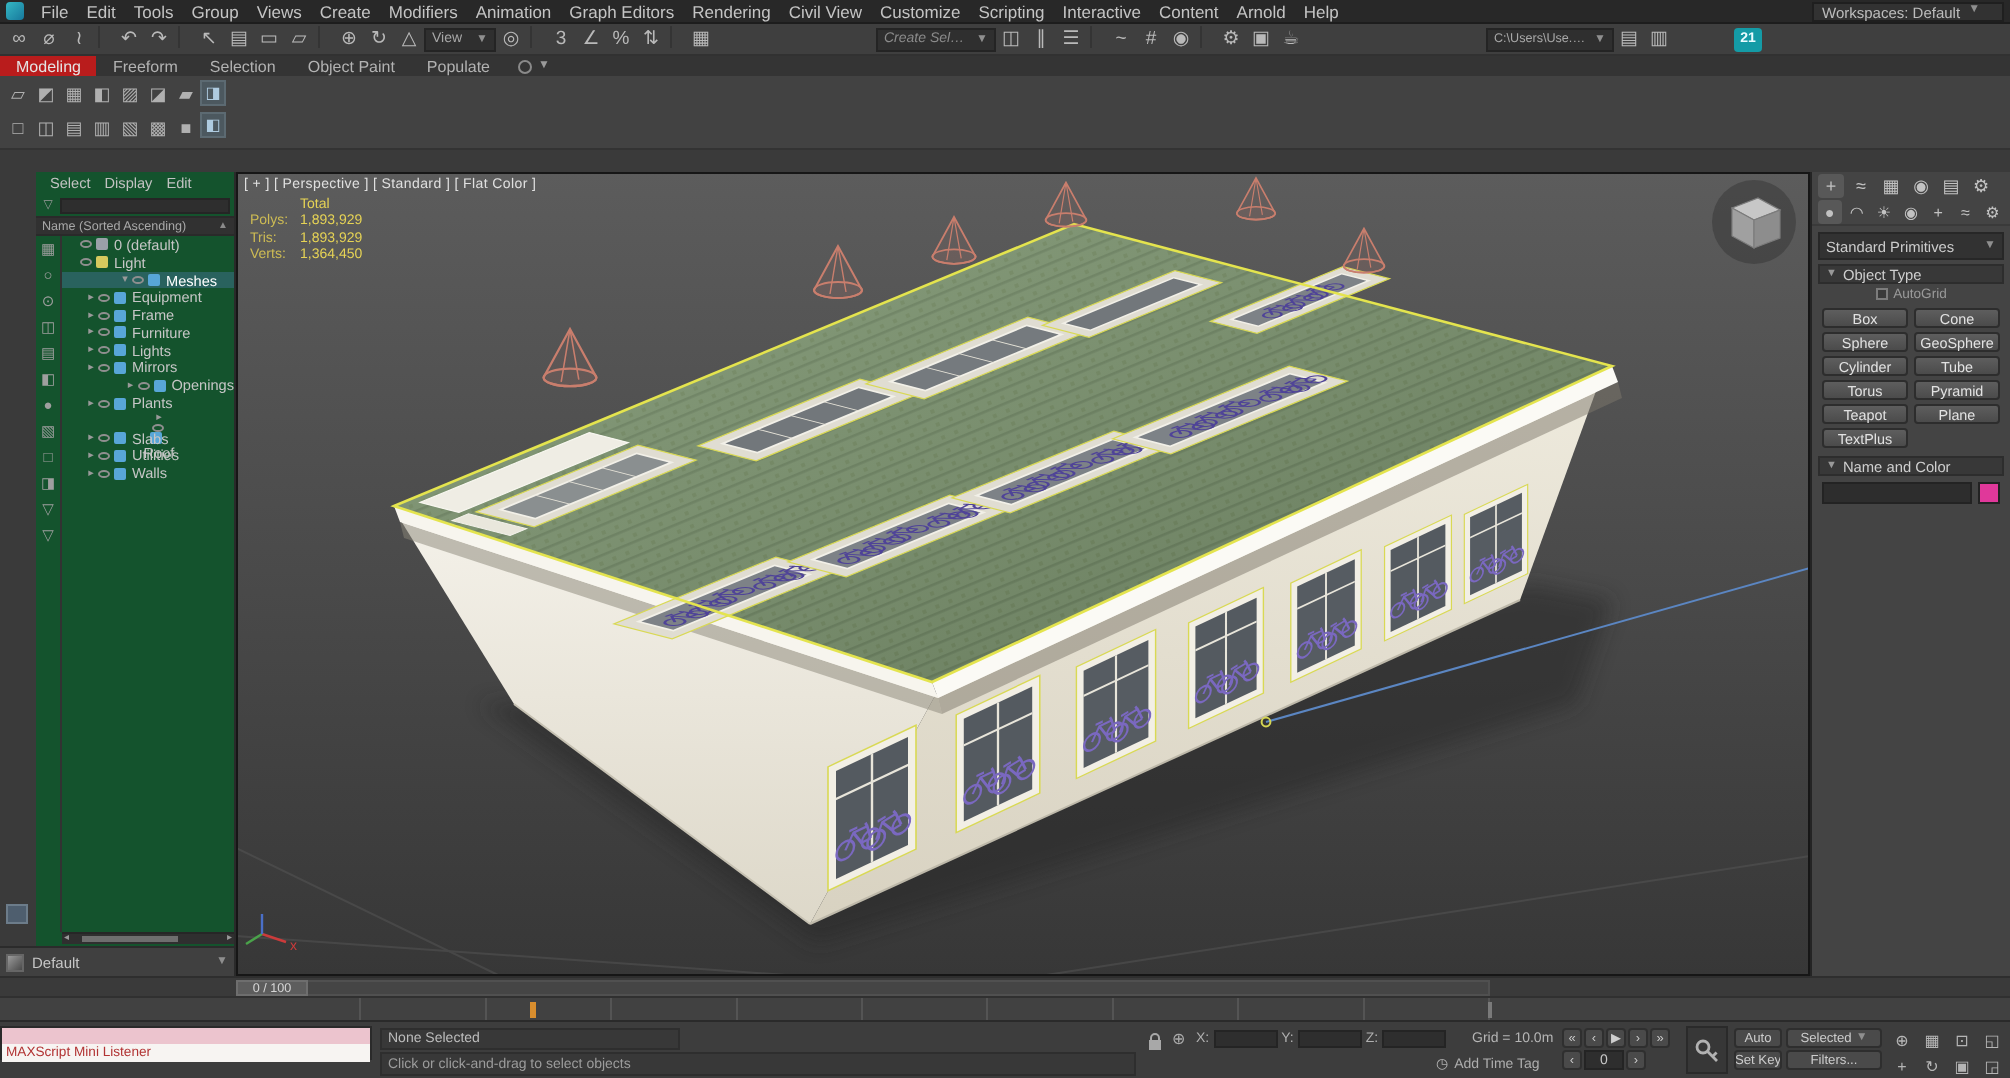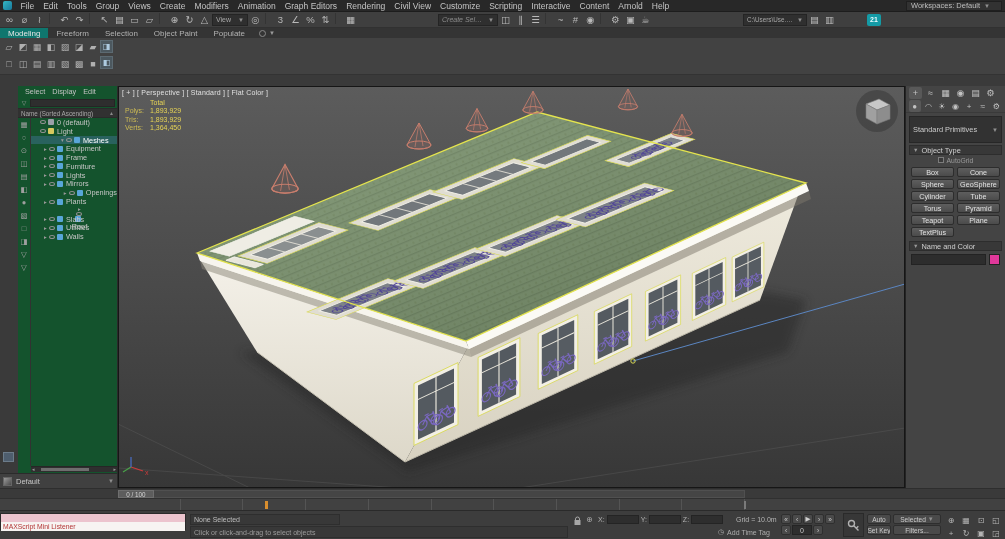--- a/index.html
+++ b/index.html
@@ -8,42 +8,42 @@
        font-family:"Liberation Sans","DejaVu Sans",sans-serif;color:#c8c8c8;-webkit-font-smoothing:antialiased;}
   .app *{box-sizing:border-box;}
 
   
   .menubar{position:absolute;left:0;top:0;right:0;height:12px;background:#282828;border-bottom:1px solid #1d1d1d;
            display:flex;align-items:center;font-size:8.5px;color:#c4c4c4;}
   .logo{width:9px;height:9px;margin:0 4px 0 3px;border-radius:2px;background:linear-gradient(135deg,#35b8c4,#17789c);}
   .mitem{padding:0 4.5px;white-space:nowrap;}
   .mbar-right{margin-left:auto;display:flex;align-items:center;gap:4px;padding-right:3px;}
   .signin{display:flex;align-items:center;gap:3px;color:#cfcfcf;margin-top:24px;}
-  .workspaces{height:10px;background:#323232;border:1px solid #1f1f1f;display:flex;align-items:center;
+  .workspaces{height:10px;background:#323232;border:1px solid #1f1f1f;display:flex;
               gap:4px;padding:0 4px;font-size:7.5px;color:#bdbdbd;min-width:96px;}
   .caret{font-size:6px;color:#8f8f8f;}
 
   
   .toolbar{position:absolute;left:0;top:12px;right:0;height:16px;background:#3f3f3f;border-bottom:1px solid #313131;
            display:flex;align-items:center;padding-left:2px;}
   .ticon{width:15px;text-align:center;font-size:9.5px;color:#b9b9b9;line-height:14px;cursor:default;}
   .ticon.sep{width:6px;height:11px;border-left:1px solid #343434;margin:0 2px;}
   .combo{height:12px;background:#2f2f2f;border:1px solid #242424;font-size:7px;color:#a8a8a8;
          display:flex;align-items:center;justify-content:space-between;padding:0 3px;gap:3px;white-space:nowrap;overflow:hidden;}
   .combo .val{overflow:hidden;text-overflow:ellipsis;white-space:nowrap;}
   .combo.refcoord{width:36px;}
   .combo.selset{width:60px;margin-left:80px;color:#8b8b8b;font-style:italic;}
   .combo.path{width:64px;margin-left:90px;font-size:6.3px;}
   .badge21{margin-left:30px;width:14px;height:12px;background:#149ba6;color:#eafcff;font-size:7px;font-weight:bold;
            display:flex;align-items:center;justify-content:center;border-radius:2px;}
 
   
   .rtabs{position:absolute;left:0;top:28px;right:0;height:10px;background:#343434;display:flex;align-items:stretch;font-size:8px;}
   .rtab{padding:0 8px;display:flex;align-items:center;color:#b2b2b2;}
-  .rtab.active{background:#0f766e;color:#e4e4e4;}
+  .rtab.active{background:#b91c1c;color:#e4e4e4;}
   .rtab-extra{display:flex;align-items:center;gap:3px;padding-left:6px;color:#9a9a9a;font-size:6px;}
   .rdot{width:7px;height:7px;border:1px solid #8a8a8a;border-radius:50%;}
   .rbody{position:absolute;left:0;top:38px;right:0;height:37px;background:#424242;border-bottom:1px solid #333;}
   .rgrid{position:absolute;left:2px;top:1px;display:grid;grid-template-columns:repeat(7,14px);grid-auto-rows:17px;}
   .rgrid2{position:absolute;left:2px;top:18px;display:grid;grid-template-columns:repeat(7,14px);grid-auto-rows:17px;}
   .rcell{text-align:center;font-size:9px;color:#b0b0b0;line-height:17px;}
   .rextra{position:absolute;left:100px;top:2px;display:flex;flex-direction:column;gap:3px;}
   .rextra span{width:13px;height:13px;background:#4c585f;border:1px solid #5c6a72;color:#aecbe0;font-size:8px;
                display:flex;align-items:center;justify-content:center;}
   .rstrip{position:absolute;left:0;top:75px;right:0;height:11px;background:#3b3b3b;border-bottom:1px solid #2d2d2d;
@@ -85,21 +85,21 @@
   .srow .sv{color:#e6d355;}
   .vsplit{position:absolute;left:905px;top:86px;width:1px;bottom:51px;background:#242424;}
 
   
   .cpanel{position:absolute;left:906px;top:86px;width:99px;bottom:29px;background:#444;}
   .ptabs{height:14px;display:flex;gap:2px;padding:1px 3px;align-items:center;}
   .ptab{width:13px;height:12px;font-size:9px;color:#c2c2c2;display:flex;align-items:center;justify-content:center;border-radius:2px;}
   .ptab.active{background:#585858;}
   .psub{height:13px;display:flex;gap:2px;padding:0 3px;align-items:center;border-bottom:1px solid #3a3a3a;}
   .psub .ptab{font-size:8px;}
-  .pcombo{height:27px;margin:3px 3px 2px;background:#323232;border:1px solid #272727;font-size:7.4px;color:#cccccc;
+  .pcombo{height:14px;margin:3px 3px 2px;background:#323232;border:1px solid #272727;font-size:7.4px;color:#cccccc;
           display:flex;align-items:center;justify-content:space-between;padding:0 3px;}
   .rollout{height:10px;margin:2px 3px 0;background:#383838;border:1px solid #2d2d2d;font-size:7.4px;color:#cfcfcf;
            display:flex;align-items:center;gap:3px;padding:0 3px;}
   .rollout .rc{font-size:5.5px;color:#999;}
   .autogrid{height:10px;display:flex;align-items:center;justify-content:center;gap:3px;font-size:6.8px;color:#9a9a9a;}
   .cbx{width:6px;height:6px;border:1px solid #7c7c7c;background:#3a3a3a;}
   .obgrid{display:grid;grid-template-columns:1fr 1fr;gap:2px 3px;padding:2px 5px;}
   .obtn{height:10px;background:linear-gradient(#5e5e5e,#4b4b4b);border:1px solid #2d2d2d;border-radius:2px;
         font-family:inherit;font-size:7.2px;color:#e2e2e2;display:flex;align-items:center;justify-content:center;padding:0;}
   .namerow{display:flex;align-items:center;gap:3px;padding:3px 5px;}

